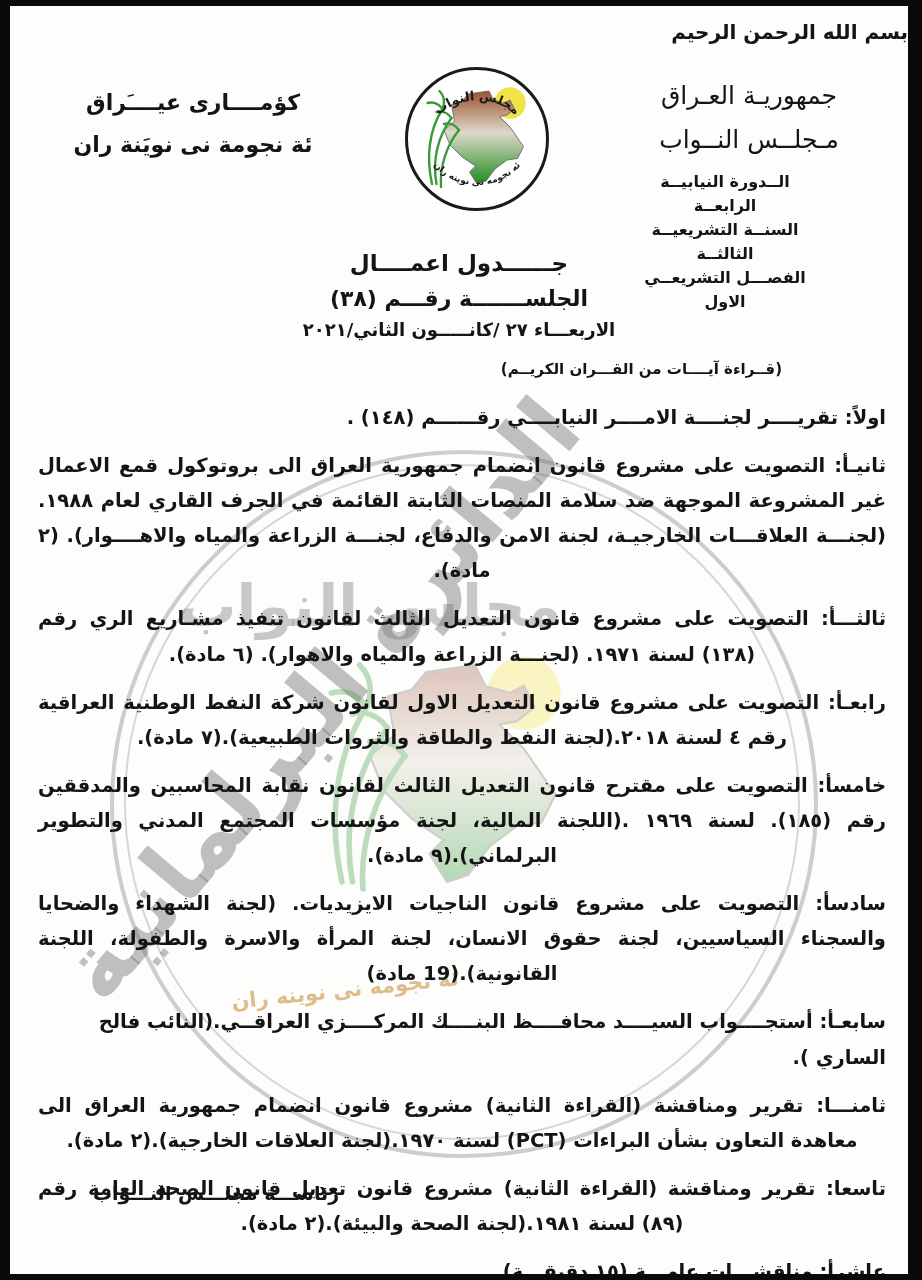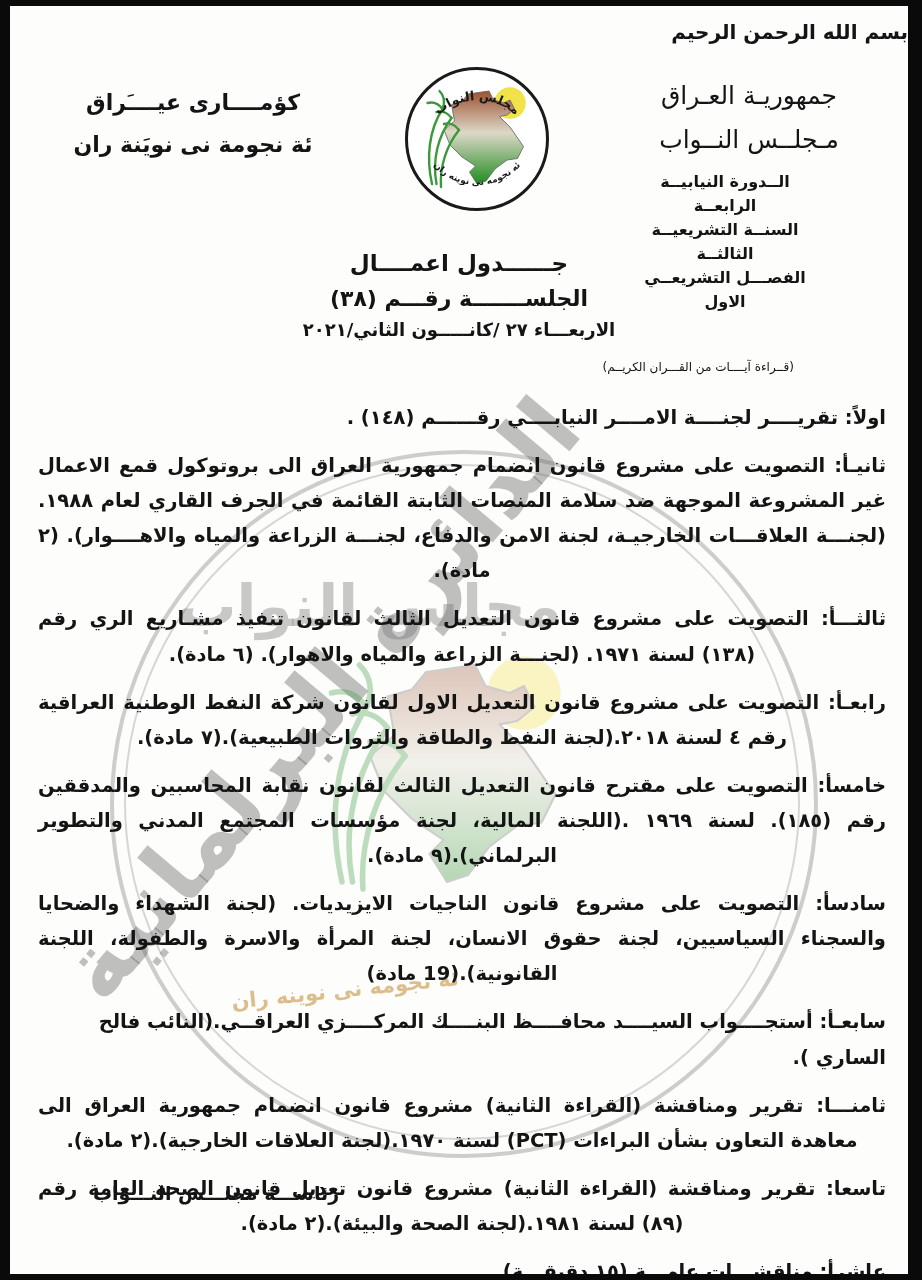--- a/index.html
+++ b/index.html
@@ -32,21 +32,21 @@
   }
   
   .title-block{
     top:240px;left:0;width:100%;text-align:center;
     font-weight:bold;line-height:1.55;
   }
   .title-block .t1{font-size:23px;}
   .title-block .t2{font-size:22px;}
   .title-block .t3{font-size:18px;}
   .quran-line{
-    top:354px;right:114px;font-size:12px;font-weight:normal;
+    top:354px;right:126px;font-size:15px;font-weight:bold;
   }
   
   .agenda{
     top:394px;right:22px;left:28px;z-index:2;
   }
   .agenda-item{
     font-size:19.5px;font-weight:bold;line-height:1.8;
     margin-bottom:13px;
   }
   .agenda-item.multi{text-align:justify;text-align-last:center;}

